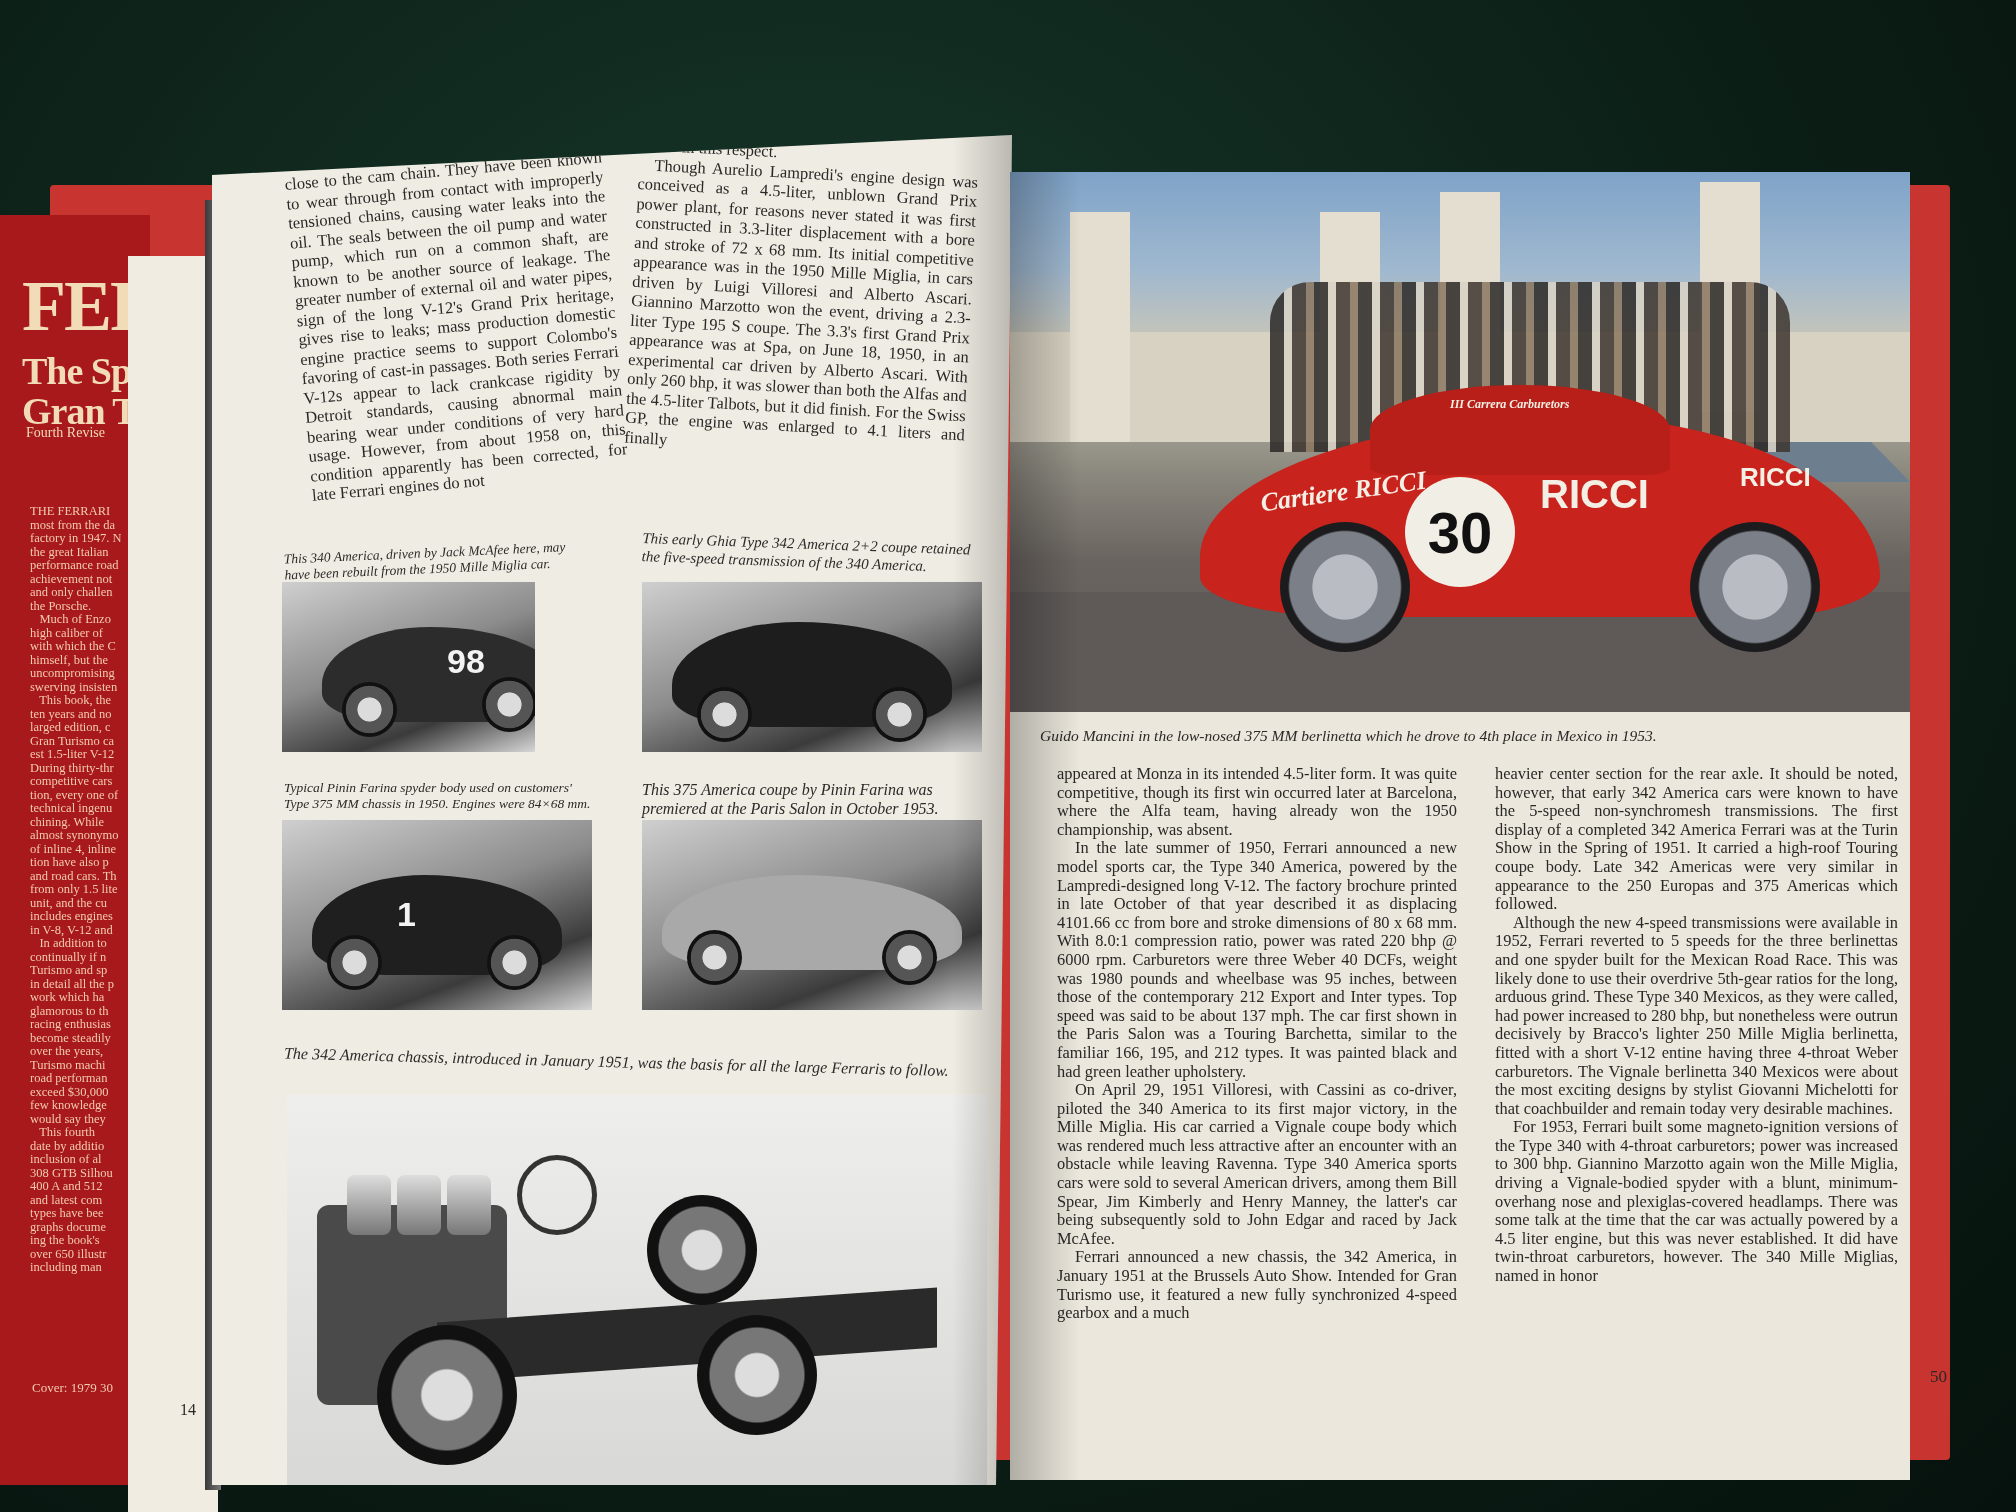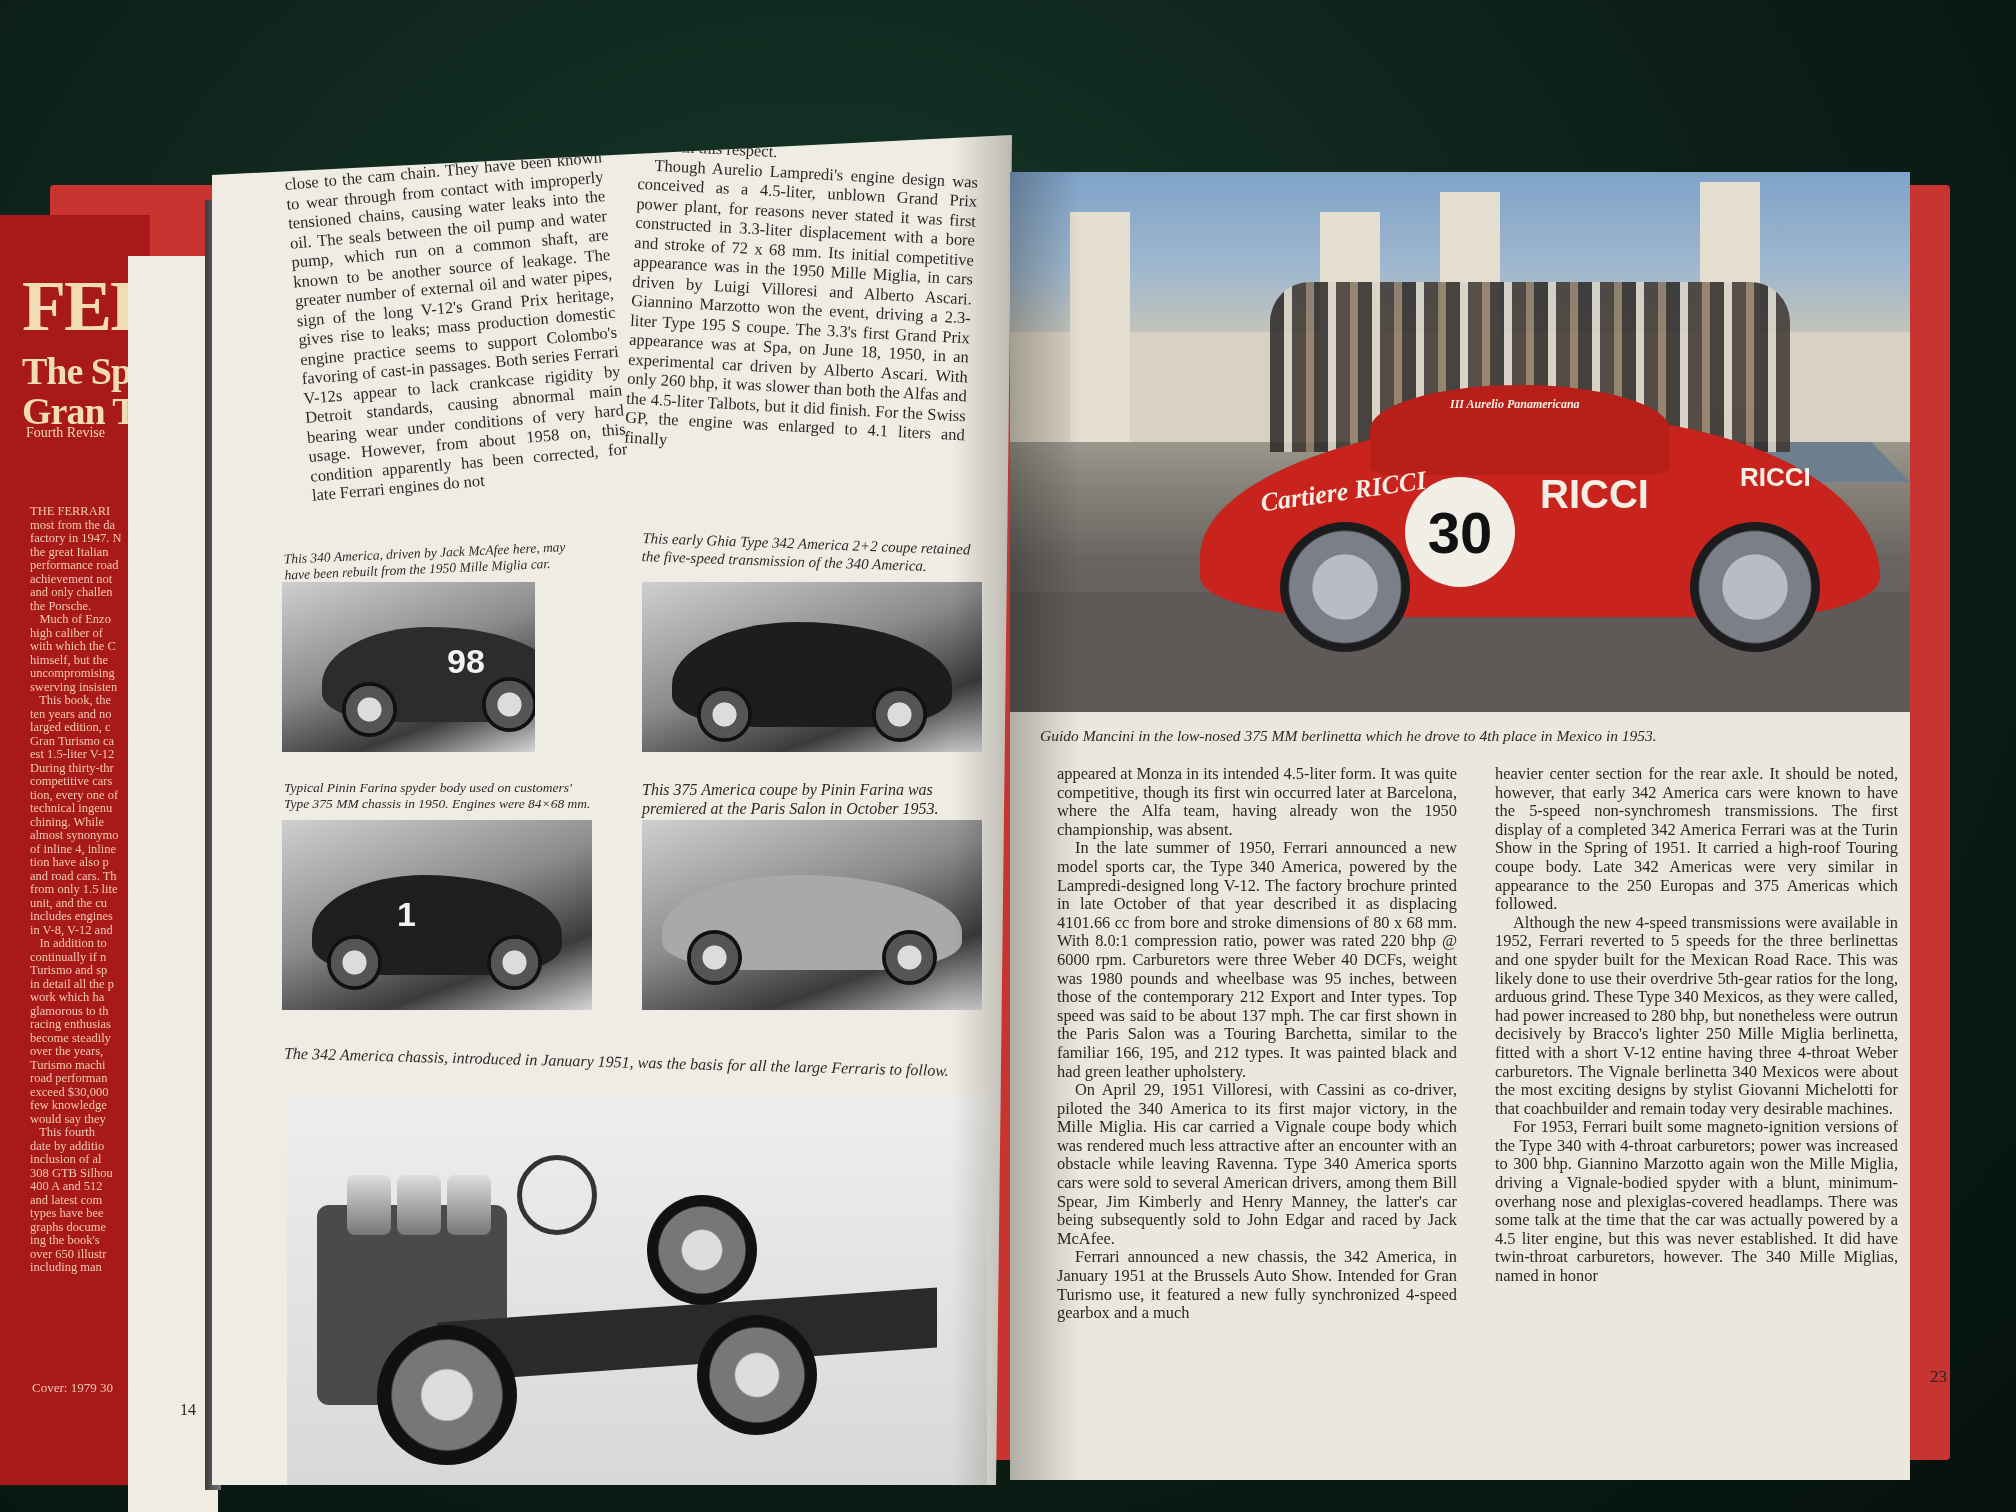--- a/index.html
+++ b/index.html
@@ -195,21 +195,21 @@
     <div class="pillar" style="left:430px;top:20px;"></div>
     <div class="pillar" style="left:690px;top:10px;"></div>
     <div class="crowd"></div>
     <div class="road"></div>
     <div class="redcar">
       <div class="cab"></div>
       <div class="sponsor" style="left:60px;top:60px;font-size:26px;transform:rotate(-8deg);">Cartiere RICCI</div>
       <div class="roundel">30</div>
       <div class="sponsor" style="left:340px;top:55px;font-size:40px;font-family:'Liberation Sans',sans-serif;font-style:normal;">RICCI</div>
       <div class="sponsor" style="left:540px;top:45px;font-size:26px;font-family:'Liberation Sans',sans-serif;font-style:normal;">RICCI</div>
-      <div class="sponsor" style="left:250px;top:-20px;font-size:12px;">III Aurelio Panamericana</div>
+      <div class="sponsor" style="left:250px;top:-20px;font-size:12px;">III Carrera Carburetors</div>
       <div class="wh" style="left:80px;"></div>
       <div class="wh" style="left:490px;"></div>
     </div>
   </div>
 </div>
 
 <div class="rp-cap">Guido Mancini in the low-nosed 375 MM berlinetta which he drove to 4th place in Mexico in 1953.</div>
 
 <div class="rcol" style="left:1057px;top:765px;width:400px;">
   <p class="first">appeared at Monza in its intended 4.5-liter form. It was quite competitive, though its first win occurred later at Barcelona, where the Alfa team, having already won the 1950 championship, was absent.</p>
@@ -217,13 +217,13 @@
   <p>On April 29, 1951 Villoresi, with Cassini as co-driver, piloted the 340 America to its first major victory, in the Mille Miglia. His car carried a Vignale coupe body which was rendered much less attractive after an encounter with an obstacle while leaving Ravenna. Type 340 America sports cars were sold to several American drivers, among them Bill Spear, Jim Kimberly and Henry Manney, the latter's car being subsequently sold to John Edgar and raced by Jack McAfee.</p>
   <p>Ferrari announced a new chassis, the 342 America, in January 1951 at the Brussels Auto Show. Intended for Gran Turismo use, it featured a new fully synchronized 4-speed gearbox and a much</p>
 </div>
 
 <div class="rcol" style="left:1495px;top:765px;width:403px;">
   <p class="first">heavier center section for the rear axle. It should be noted, however, that early 342 America cars were known to have the 5-speed non-synchromesh transmissions. The first display of a completed 342 America Ferrari was at the Turin Show in the Spring of 1951. It carried a high-roof Touring coupe body. Late 342 Americas were very similar in appearance to the 250 Europas and 375 Americas which followed.</p>
   <p>Although the new 4-speed transmissions were available in 1952, Ferrari reverted to 5 speeds for the three berlinettas and one spyder built for the Mexican Road Race. This was likely done to use their overdrive 5th-gear ratios for the long, arduous grind. These Type 340 Mexicos, as they were called, had power increased to 280 bhp, but nonetheless were outrun decisively by Bracco's lighter 250 Mille Miglia berlinetta, fitted with a short V-12 entine having three 4-throat Weber carburetors. The Vignale berlinetta 340 Mexicos were about the most exciting designs by stylist Giovanni Michelotti for that coachbuilder and remain today very desirable machines.</p>
   <p>For 1953, Ferrari built some magneto-ignition versions of the Type 340 with 4-throat carburetors; power was increased to 300 bhp. Giannino Marzotto again won the Mille Miglia, driving a Vignale-bodied spyder with a blunt, minimum-overhang nose and plexiglas-covered headlamps. There was some talk at the time that the car was actually powered by a 4.5 liter engine, but this was never established. It did have twin-throat carburetors, however. The 340 Mille Miglias, named in honor</p>
 </div>
 
-<div class="pageno" style="left:1930px;top:1367px;font-size:17px;">23</div>
+<div class="pageno" style="left:1930px;top:1367px;font-size:17px;">50</div>
 
 </body></html>

